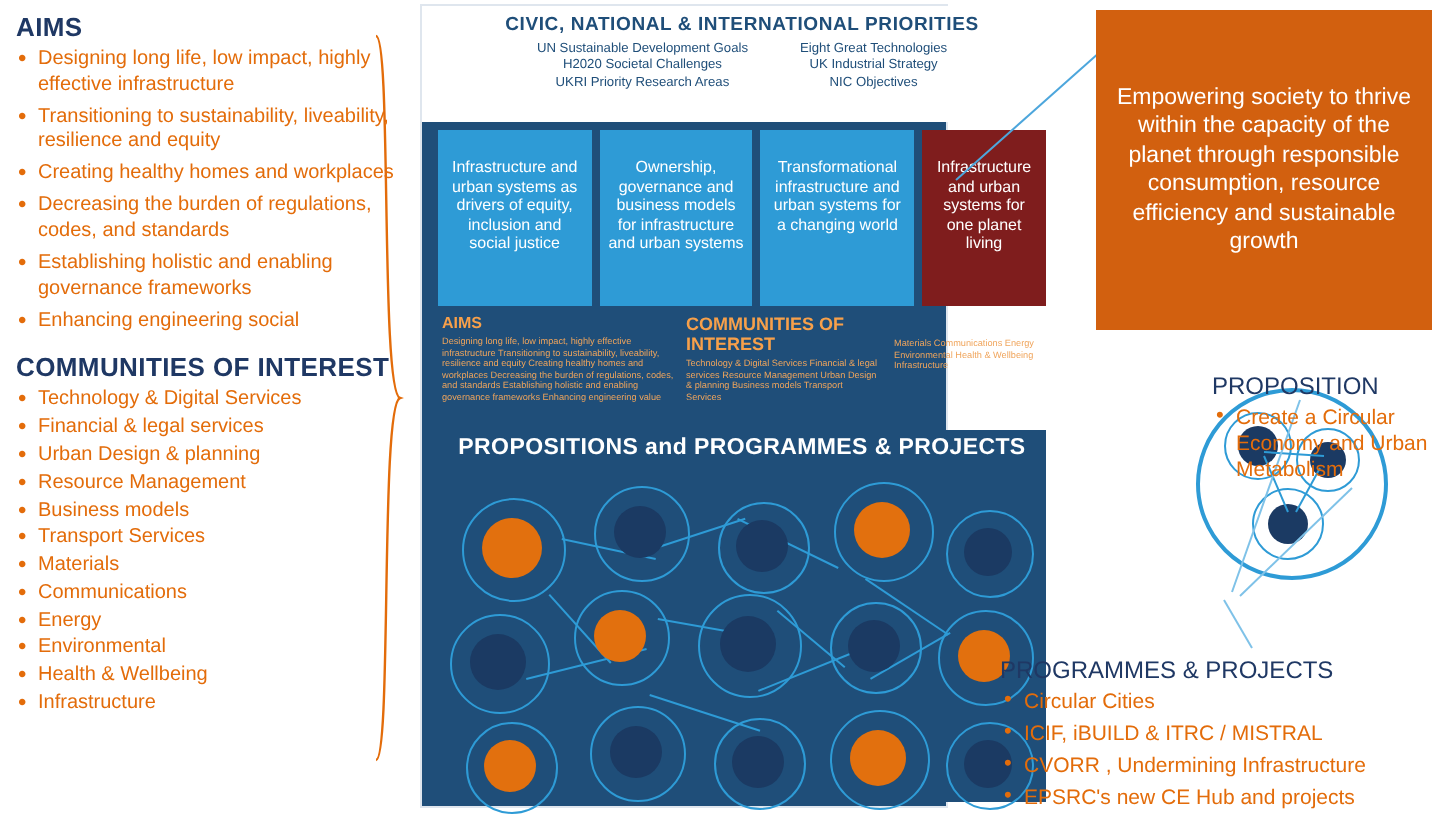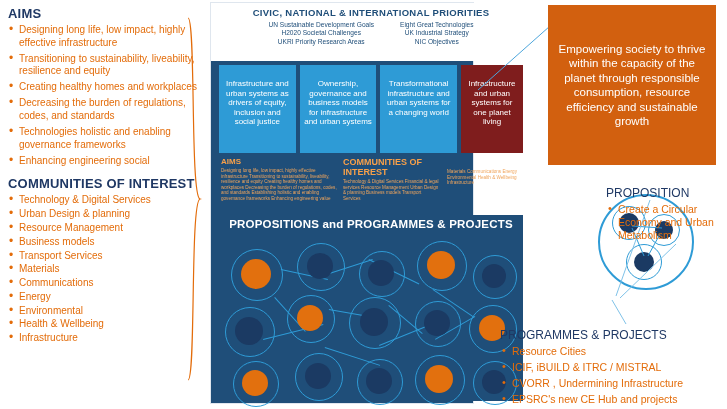--- a/index.html
+++ b/index.html
@@ -258,28 +258,29 @@
 </head>
 <body>
 
 <div class="abs" id="left-column">
   <div class="section-title">AIMS</div>
   <ul class="bullet-list" id="aims-list">
     <li>Designing long life, low impact, highly effective infrastructure</li>
     <li>Transitioning to sustainability, liveability, resilience and equity</li>
     <li>Creating healthy homes and workplaces</li>
     <li>Decreasing the burden of regulations, codes, and standards</li>
-    <li>Technologies holistic and enabling governance frameworks</li>
+    <li>Establishing holistic and enabling governance frameworks</li>
     <li>Enhancing engineering social</li>
   </ul>
 
   <div id="coi-block">
     <div class="section-title">COMMUNITIES OF INTEREST</div>
     <ul class="bullet-list" id="coi-list">
       <li>Technology &amp; Digital Services</li>
+      <li>Financial &amp; legal services</li>
       <li>Urban Design &amp; planning</li>
       <li>Resource Management</li>
       <li>Business models</li>
       <li>Transport Services</li>
       <li>Materials</li>
       <li>Communications</li>
       <li>Energy</li>
       <li>Environmental</li>
       <li>Health &amp; Wellbeing</li>
       <li>Infrastructure</li>
@@ -427,18 +428,18 @@
 <div class="abs" id="proposition-block">
   <div id="proposition-title">PROPOSITION</div>
   <ul class="right-list">
     <li>Create a Circular Economy and Urban Metabolism</li>
   </ul>
 </div>
 
 <div class="abs" id="programmes-block">
   <div id="programmes-title">PROGRAMMES  &amp;  PROJECTS</div>
   <ul class="right-list">
-    <li>Resource Cities</li>
+    <li>Circular Cities</li>
     <li>ICIF, iBUILD &amp; ITRC / MISTRAL</li>
     <li>CVORR , Undermining  Infrastructure</li>
     <li>EPSRC's new CE Hub  and projects</li>
   </ul>
 </div>
 
 </body></html>

